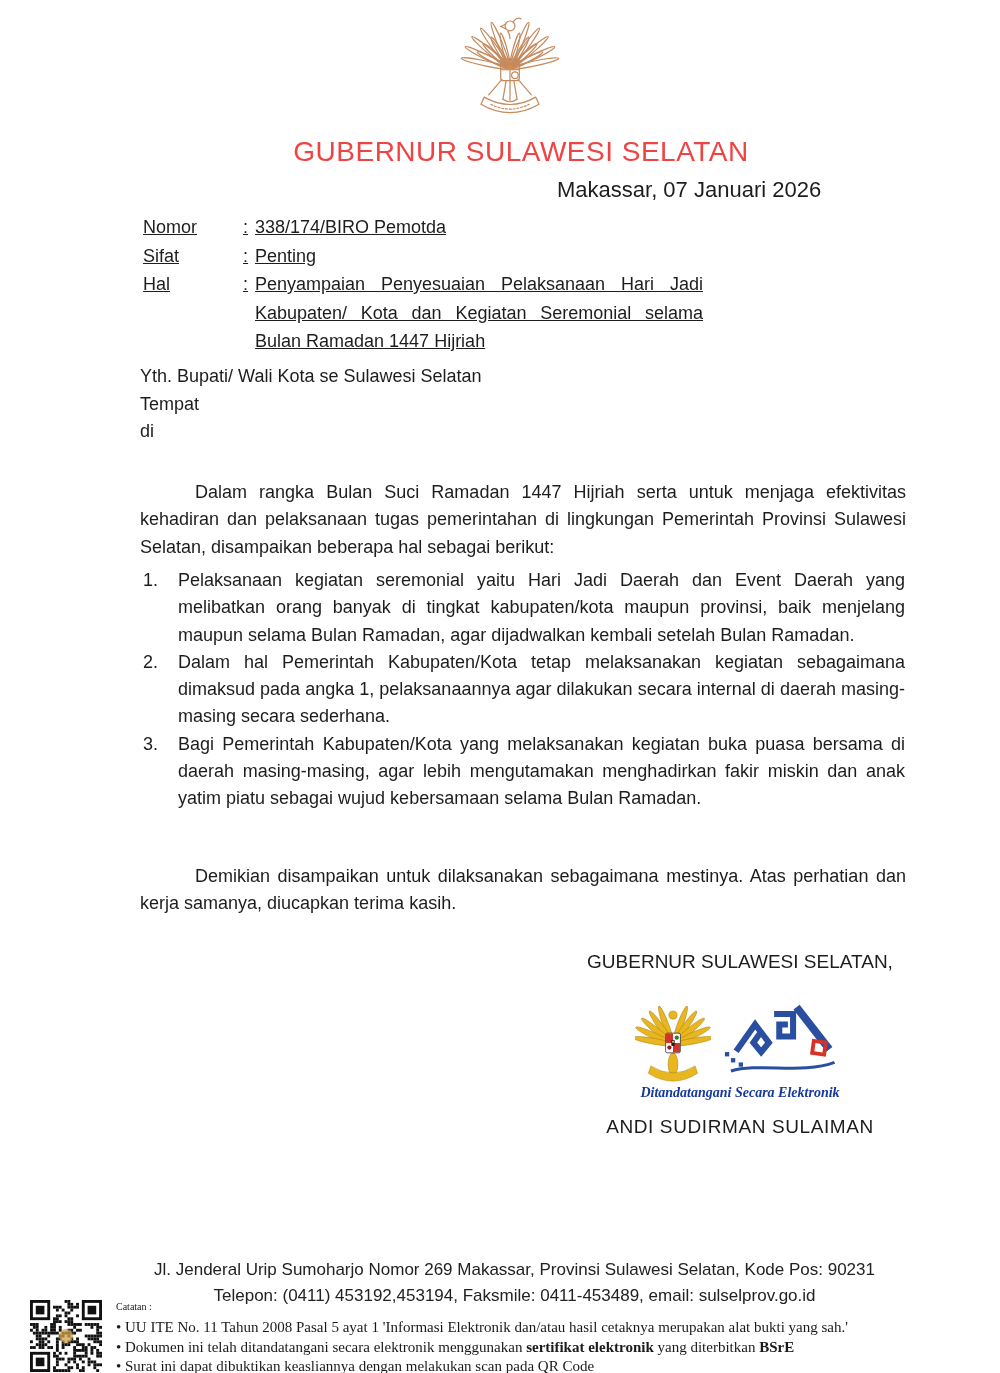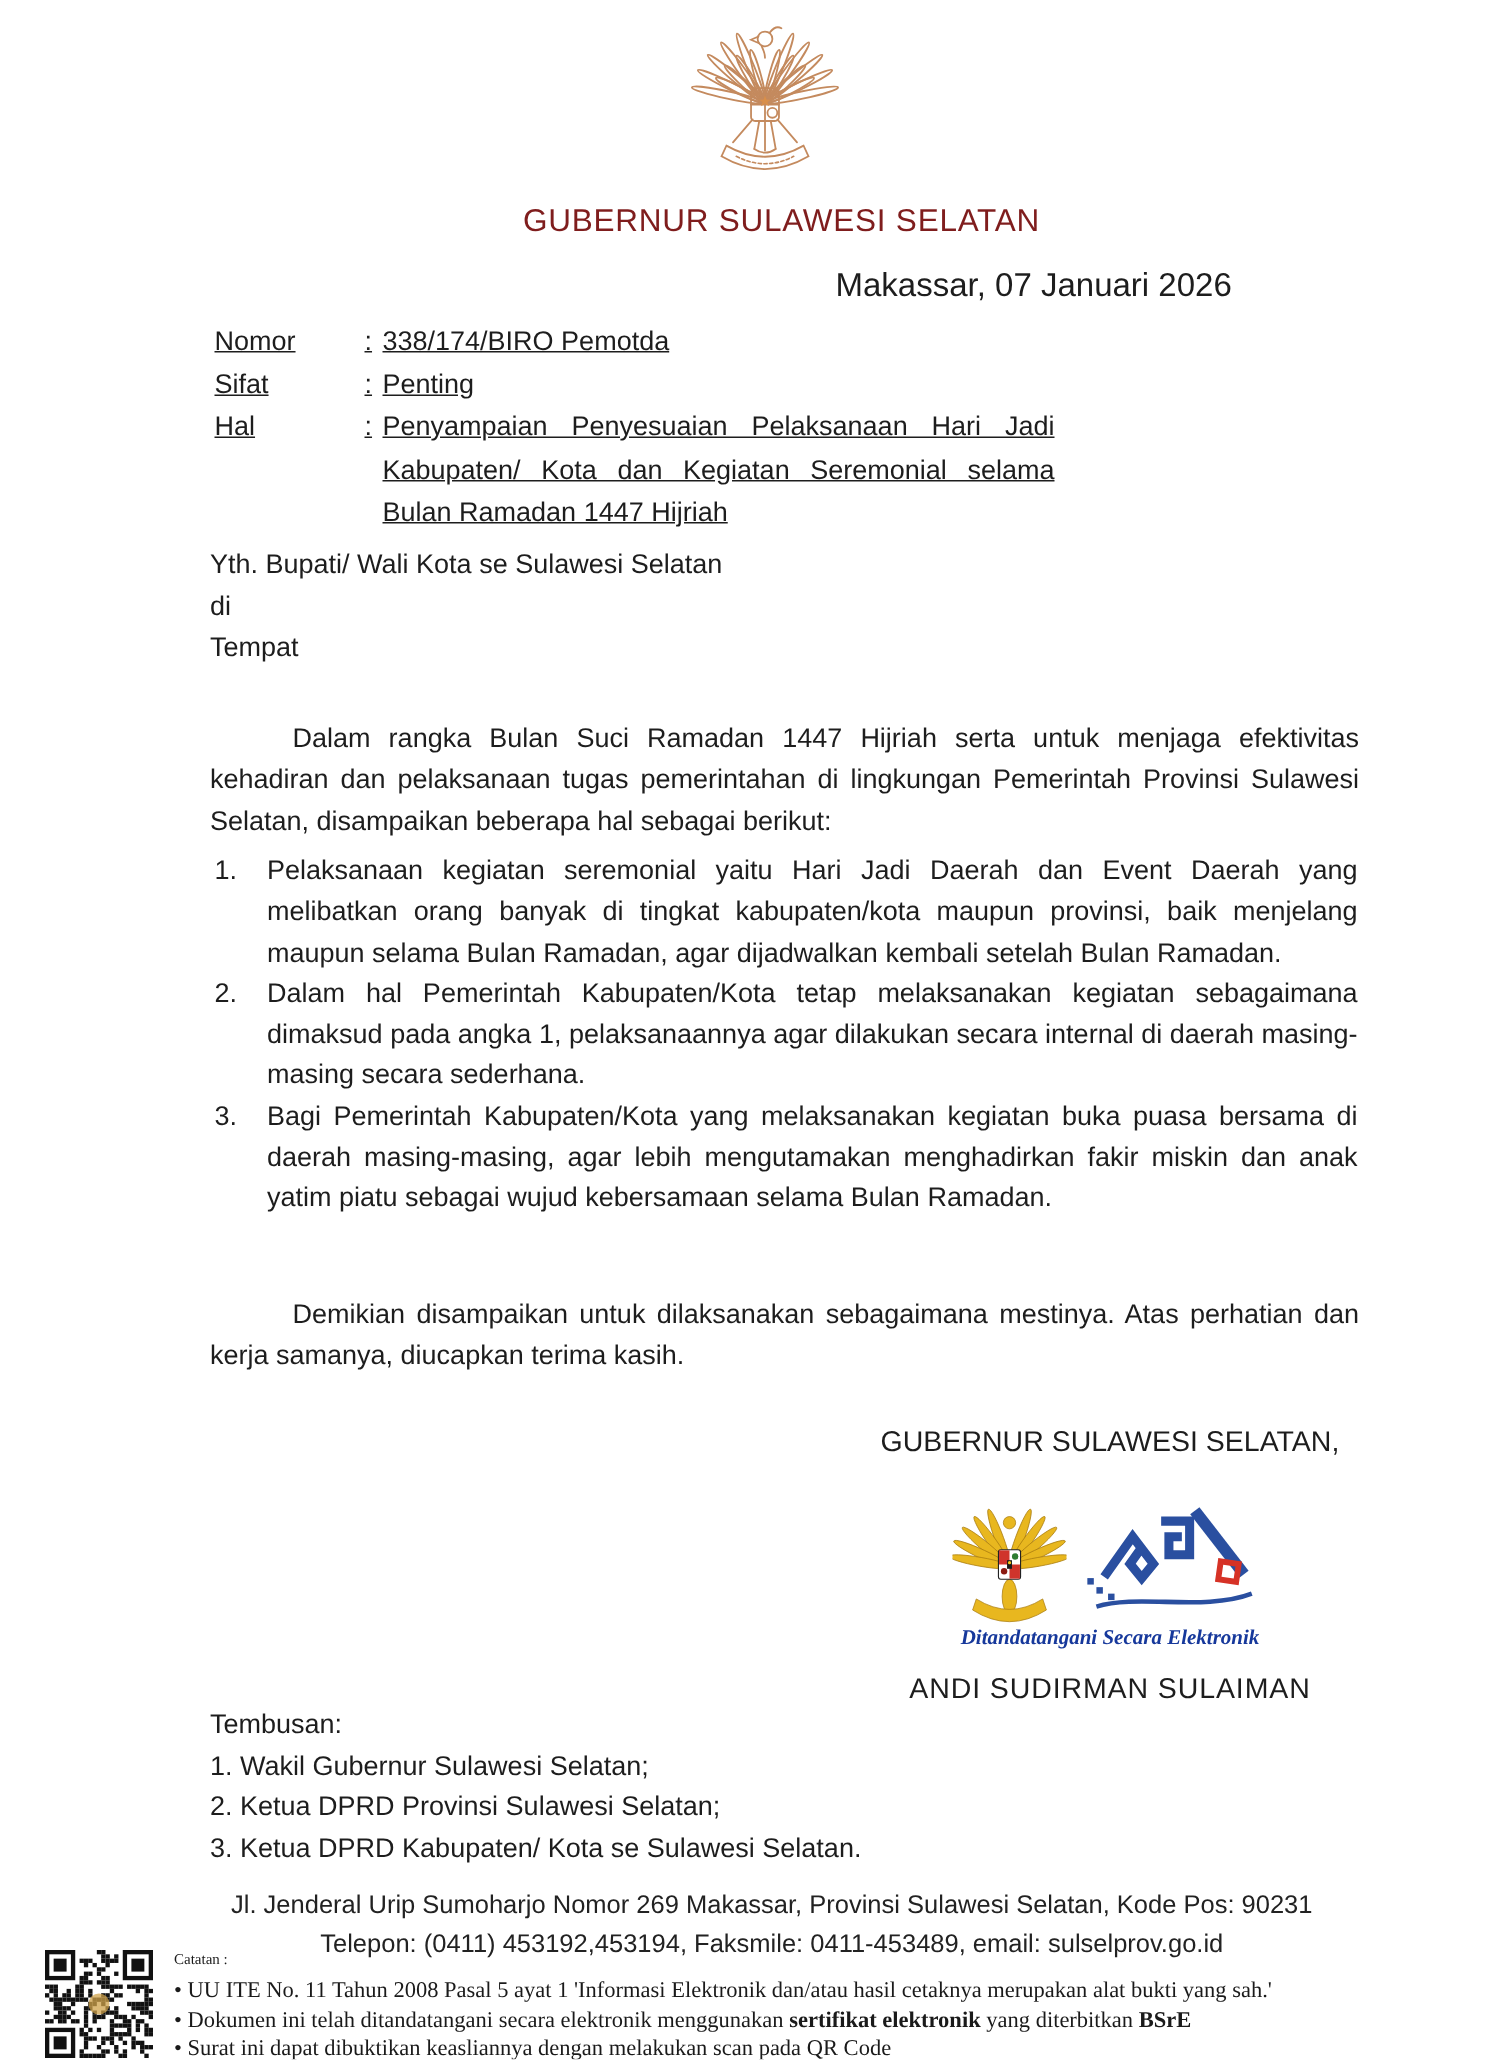--- a/index.html
+++ b/index.html
@@ -11,21 +11,21 @@
     color:#1d1d1d;
     overflow:hidden;
   }
   
   .emblem{position:absolute;left:458px;top:6px;width:104px;height:122px;}
   .emblem svg{width:100%;height:100%;}
   .title{
     position:absolute;left:0;right:0;top:136px;margin:0;
     padding-left:42px;
     text-align:center;
-    font-size:21px;font-weight:400;letter-spacing:.5px;color:#7f1d1d;
+    font-size:28px;font-weight:400;letter-spacing:.5px;color:#ef4444;
   }
   .dateline{position:absolute;left:557px;top:177px;font-size:22px;}
   
   .meta{position:absolute;left:143px;top:213px;width:560px;text-decoration:underline;}
   .meta-row{display:flex;line-height:28.5px;font-size:18px;}
   .meta-label{width:100px;flex:0 0 100px;}
   .meta-sep{width:12px;flex:0 0 12px;}
   .meta-value{flex:0 1 auto;}
   .meta-value--wrap{width:452px;text-align:justify;}
   
@@ -146,22 +146,22 @@
     </div>
     <div class="meta-row">
       <span class="meta-label">Hal</span>
       <span class="meta-sep">:</span>
       <span class="meta-value meta-value--wrap">Penyampaian Penyesuaian Pelaksanaan Hari Jadi Kabupaten/ Kota dan Kegiatan Seremonial selama Bulan Ramadan 1447 Hijriah</span>
     </div>
   </div>
 
   <div class="recipient">
     <div>Yth. Bupati/ Wali Kota se Sulawesi Selatan</div>
+    <div>Tempat</div>
     <div>di</div>
-    <div>Tempat</div>
   </div>
 
   <p class="para para--opening">Dalam rangka Bulan Suci Ramadan 1447 Hijriah serta untuk menjaga efektivitas kehadiran dan pelaksanaan tugas pemerintahan di lingkungan Pemerintah Provinsi Sulawesi Selatan, disampaikan beberapa hal sebagai berikut:</p>
 
   <div class="list">
     <div class="list-item">
       <span class="list-num">1.</span>
       <span class="list-text">Pelaksanaan kegiatan seremonial yaitu Hari Jadi Daerah dan Event Daerah yang melibatkan orang banyak di tingkat kabupaten/kota maupun provinsi, baik menjelang maupun selama Bulan Ramadan, agar dijadwalkan kembali setelah Bulan Ramadan.</span>
     </div>
     <div class="list-item">
@@ -217,26 +217,20 @@
           <rect x="5" y="58" width="5" height="5" fill="#2a4fa0"></rect>
           <rect x="12" y="65" width="5" height="5" fill="#2a4fa0"></rect>
           <rect x="21" y="70" width="5" height="5" fill="#2a4fa0"></rect>
         </svg>
       </span>
     </div>
     <div class="stamp-caption">Ditandatangani Secara Elektronik</div>
     <div class="sig-name">ANDI SUDIRMAN SULAIMAN</div>
   </div>
 
-  <div class="tembusan">
-    <div>Tembusan:</div>
-    <div>1. Wakil Gubernur Sulawesi Selatan;</div>
-    <div>2. Ketua DPRD Provinsi Sulawesi Selatan;</div>
-    <div>3. Ketua DPRD Kabupaten/ Kota se Sulawesi Selatan.</div>
-  </div>
 
   <div class="footer-address">
     <div>Jl. Jenderal Urip Sumoharjo Nomor 269 Makassar, Provinsi Sulawesi Selatan, Kode Pos: 90231</div>
     <div>Telepon: (0411) 453192,453194, Faksmile: 0411-453489, email: sulselprov.go.id</div>
   </div>
 
   <div class="qr">
     <svg id="qrsvg" xmlns="http://www.w3.org/2000/svg" viewBox="0 0 72 72">
         <rect x="0" y="0" width="72" height="72" fill="#ffffff"></rect>
         <rect x="34.56" y="0" width="2.88" height="2.88" fill="#111111"></rect>

